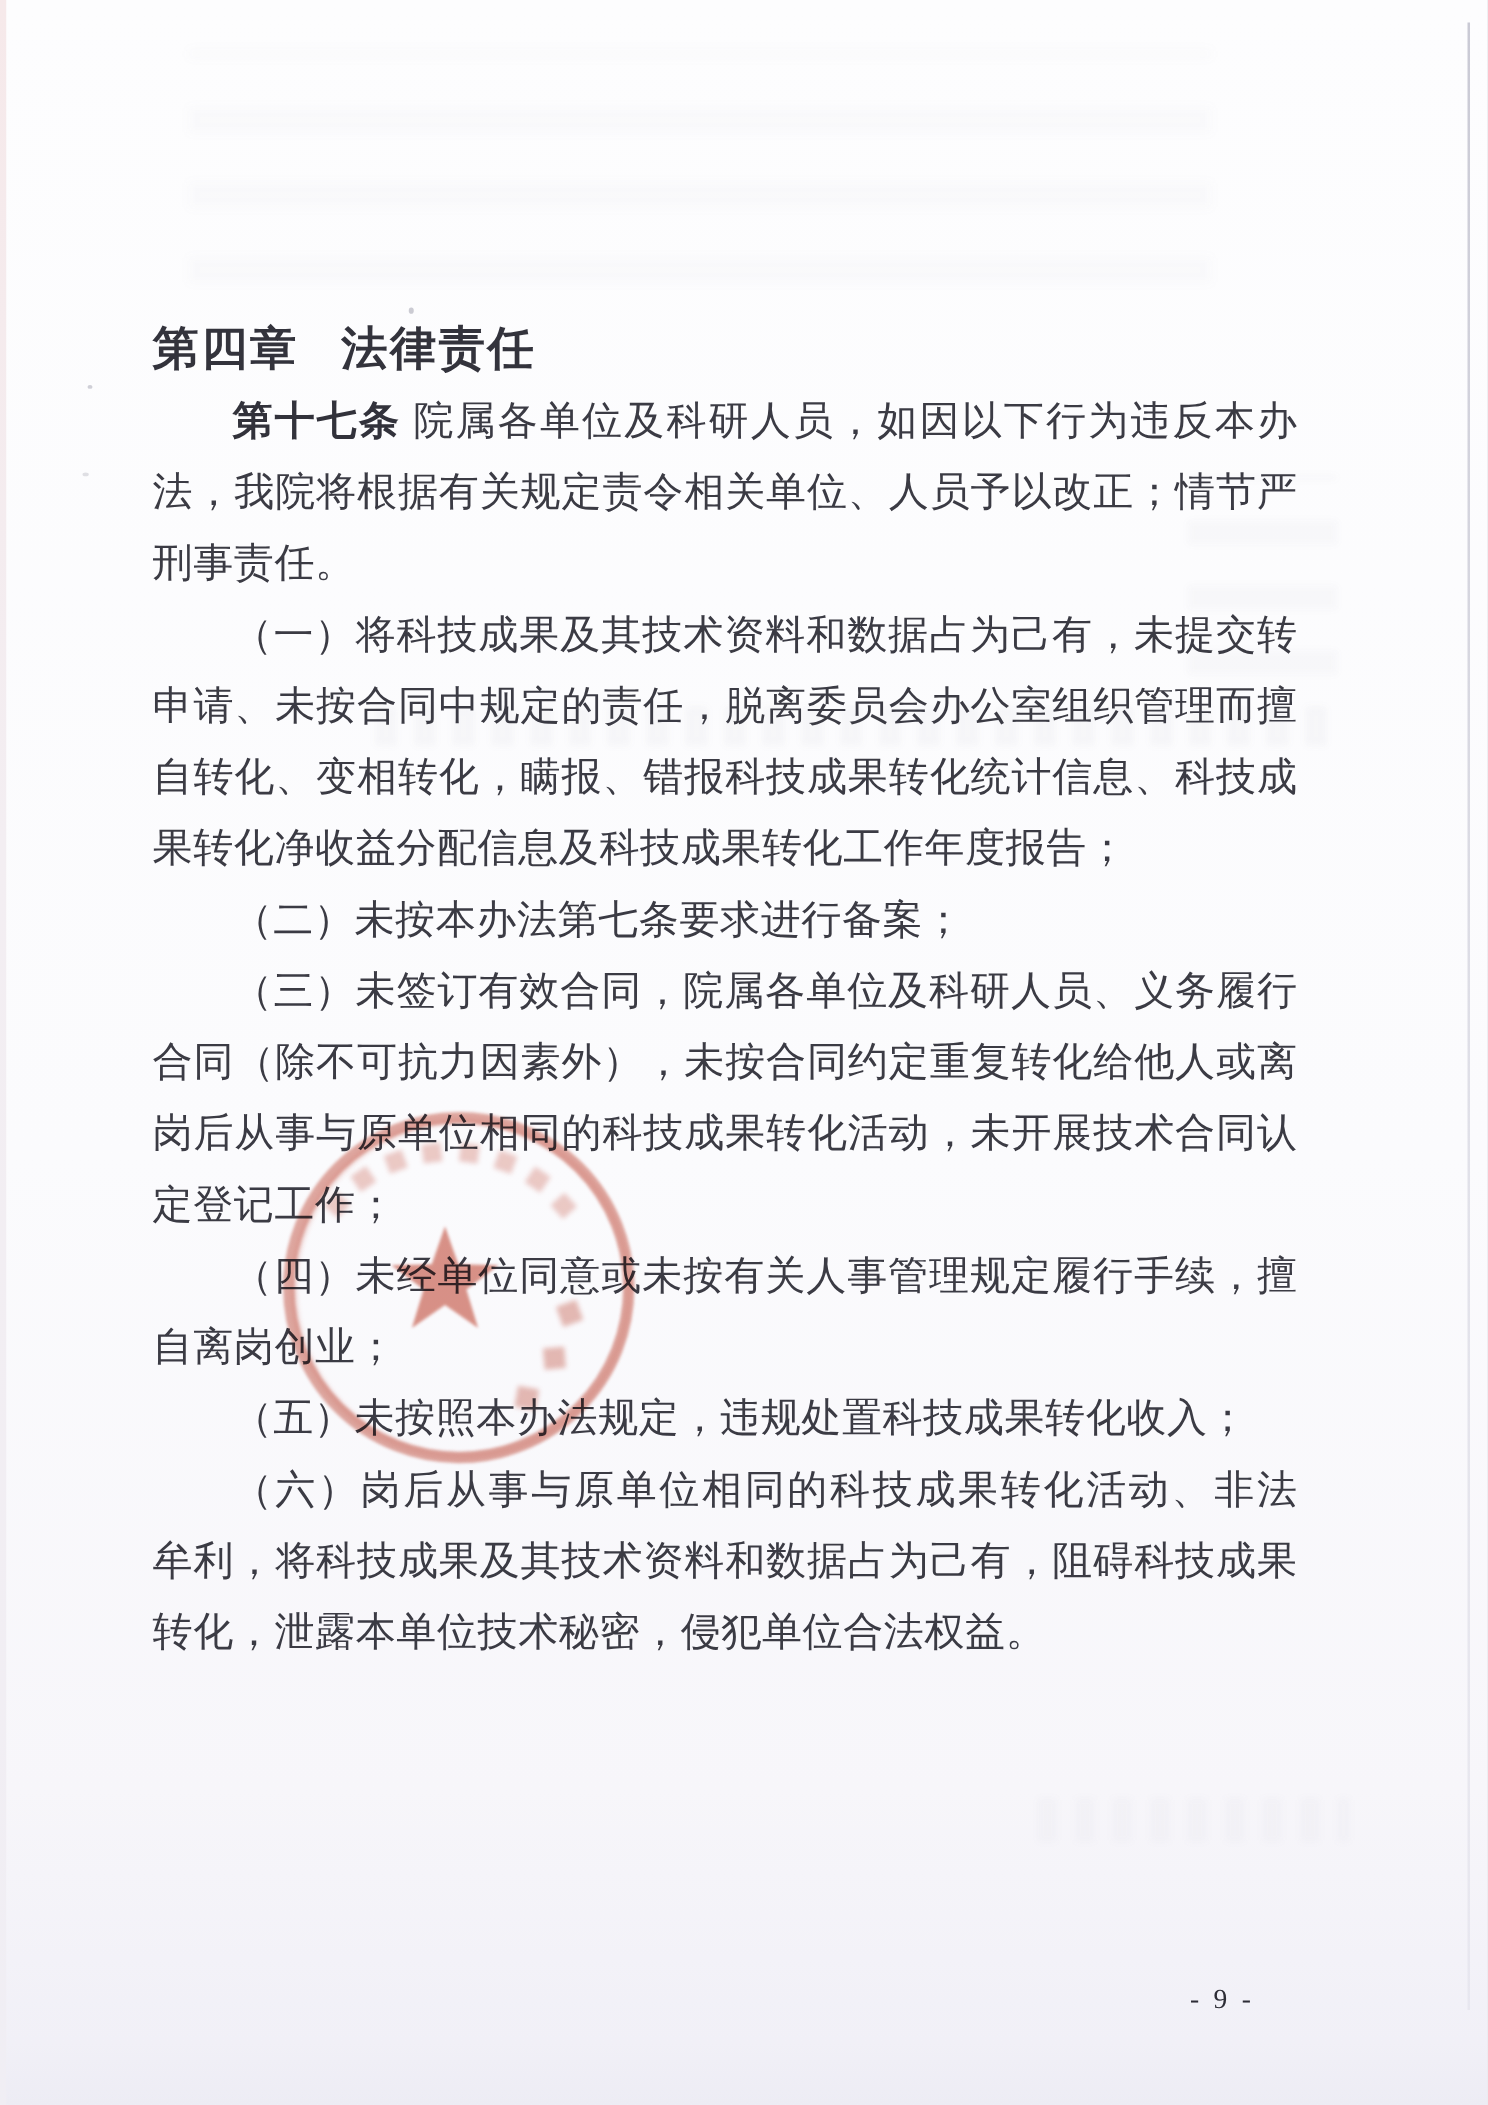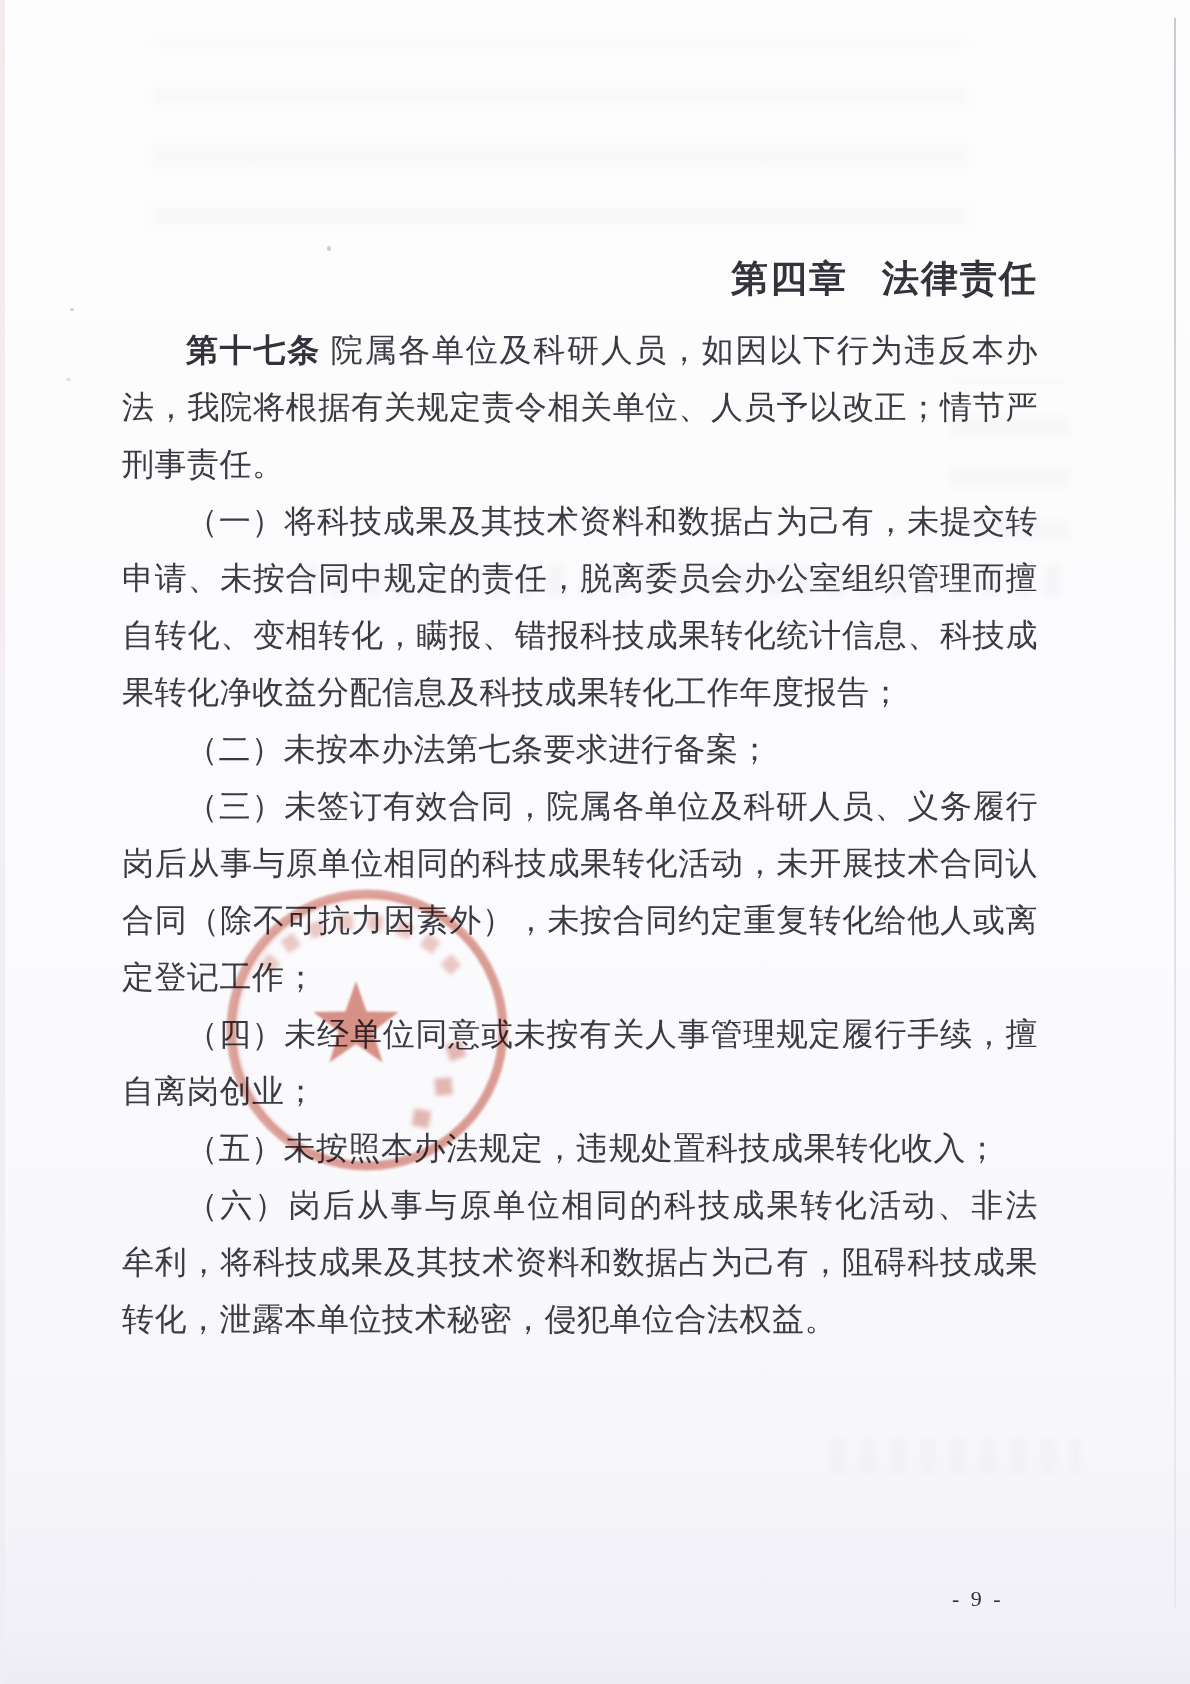--- a/index.html
+++ b/index.html
@@ -8,26 +8,26 @@
     width:1190px;height:1684px;
     margin:0 auto;
     background:linear-gradient(180deg,#fdfdfe 0%,#fbfbfd 55%,#f7f6fa 85%,#f1f0f7 97%,#edecf4 100%);
     overflow:hidden;
     font-family:"Liberation Serif","DejaVu Serif",serif;
     color:#3b3b44;
   }
   
   .heading{
     position:absolute;left:122px;top:254px;width:916px;
-    text-align:right;font-size:37px;font-weight:bold;color:#33333c;
+    text-align:left;font-size:37px;font-weight:bold;color:#33333c;
     letter-spacing:2px;white-space:nowrap;
   }
   .heading .gap{display:inline-block;width:34px;}
   
-  .text-col{position:absolute;left:122px;top:322px;width:916px;}
+  .text-col{position:absolute;left:122px;top:308px;width:916px;}
   .line{
     font-size:32px;line-height:57px;height:57px;
     letter-spacing:0.5px;white-space:nowrap;color:#3b3b44;
   }
   .line.justify{
     white-space:normal;
     text-align:justify;text-align-last:justify;
     text-justify:inter-ideograph;
     overflow:hidden;
   }
@@ -101,22 +101,22 @@
   <div class="text-col">
       <div class="line justify indent"><b>第十七条</b> 院属各单位及科研人员，如因以下行为违反本办</div>
       <div class="line justify">法，我院将根据有关规定责令相关单位、人员予以改正；情节严</div>
       <div class="line">刑事责任。</div>
       <div class="line justify indent">（一）将科技成果及其技术资料和数据占为己有，未提交转化</div>
       <div class="line justify">申请、未按合同中规定的责任，脱离委员会办公室组织管理而擅</div>
       <div class="line justify">自转化、变相转化，瞒报、错报科技成果转化统计信息、科技成</div>
       <div class="line">果转化净收益分配信息及科技成果转化工作年度报告；</div>
       <div class="line indent">（二）未按本办法第七条要求进行备案；</div>
       <div class="line justify indent">（三）未签订有效合同，院属各单位及科研人员、义务履行</div>
+      <div class="line justify">合同（除不可抗力因素外），未按合同约定重复转化给他人或离</div>
       <div class="line justify">岗后从事与原单位相同的科技成果转化活动，未开展技术合同认</div>
-      <div class="line justify">合同（除不可抗力因素外），未按合同约定重复转化给他人或离</div>
       <div class="line">定登记工作；</div>
       <div class="line justify indent">（四）未经单位同意或未按有关人事管理规定履行手续，擅</div>
       <div class="line">自离岗创业；</div>
       <div class="line indent">（五）未按照本办法规定，违规处置科技成果转化收入；</div>
       <div class="line justify indent">（六）岗后从事与原单位相同的科技成果转化活动、非法</div>
       <div class="line justify">牟利，将科技成果及其技术资料和数据占为己有，阻碍科技成果</div>
       <div class="line">转化，泄露本单位技术秘密，侵犯单位合法权益。</div>
     </div>
 
   <svg class="seal" viewBox="0 0 1190 1684" xmlns="http://www.w3.org/2000/svg">

